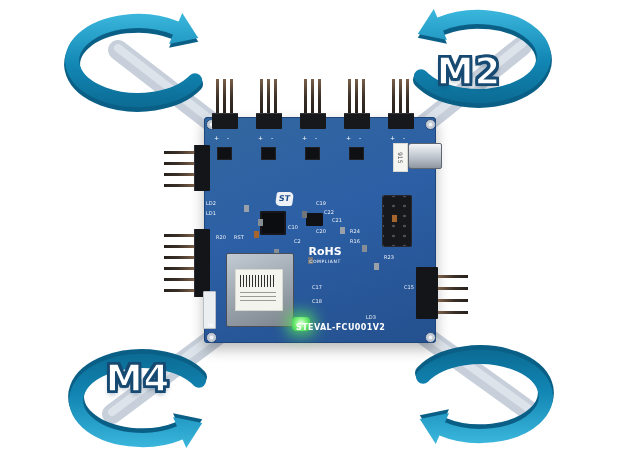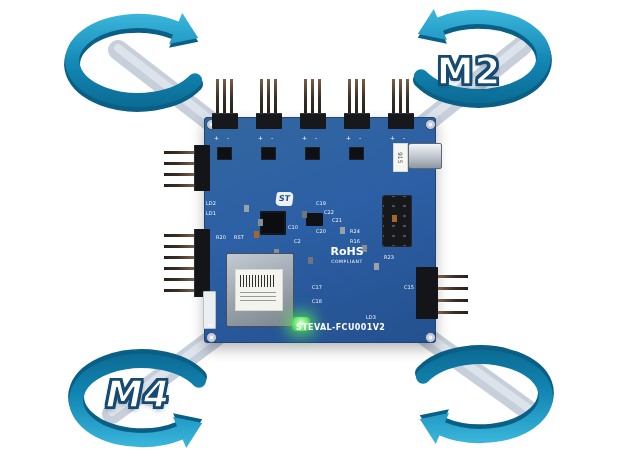--- a/index.html
+++ b/index.html
@@ -19,21 +19,21 @@
 
   
   .mlabel { position:absolute; z-index:5; transform:translate(-50%,-50%);
             color:#fff; font-weight:bold; font-size:37px; letter-spacing:1px;
             -webkit-text-stroke:1.5px #174a72;
             text-shadow:-2px -2px 0 #174a72, 2px -2px 0 #174a72, -2px 2px 0 #174a72,
                         2px 2px 0 #174a72, 0 -2px 0 #174a72, 0 2px 0 #174a72,
                         -2px 0 0 #174a72, 2px 0 0 #174a72, 0 3px 5px rgba(10,50,80,.45); }
   .label-m3 { left:129px; top:66px; }
   .label-m2 { left:469px; top:62px;margin-top:9px; }
-  .label-m4 { left:138px; top:394px;font-style:italic; }
+  .label-m4 { left:138px; top:378px; }
   .label-m1 { left:473px; top:382px; }
 
   
   .board { position:absolute; left:204px; top:117px; width:232px; height:226px; z-index:4;
            background:linear-gradient(160deg,#33679f 0%, #2c5fa5 45%, #24508e 100%);
            border-radius:4px; box-shadow:0 6px 14px rgba(0,0,0,.28), inset 0 0 0 1px #1d4579; }
 
   .hole { position:absolute; width:9px; height:9px; border-radius:50%;
           background:#eef1f5; box-shadow:inset 0 0 0 2.5px #c3cad3; border:1px solid #20457a; }
 
@@ -62,21 +62,21 @@
   .sticker915 { position:absolute; left:189px; top:26px; width:13px; height:27px;
                 background:#f5f5f1; border:1px solid #d8d8d2; display:flex;
                 align-items:center; justify-content:center; }
   .sticker915 span { writing-mode:vertical-rl; font-size:6px; color:#44484e; }
 
   .jtag { position:absolute; left:178px; top:78px; width:30px; height:52px; background:#17181c;
           border-radius:2px; box-shadow:inset 0 0 0 1px #26282e;
           background-image:radial-gradient(#4a4f57 1.5px, transparent 1.7px);
           background-size:11px 10px; background-position:6px 6px; }
 
-  .rohs { position:absolute; left:120px; top:128px; width:46px; height:36px; color:#fff;
+  .rohs { position:absolute; left:98px; top:128px; width:46px; height:36px; color:#fff;
           text-align:center; }
   .rohs .l1 { font-weight:bold; font-size:11px; line-height:14px; }
   .rohs .l2 { font-size:4.5px; letter-spacing:.6px; }
 
   .shield { position:absolute; left:22px; top:136px; width:66px; height:72px;
             background:linear-gradient(160deg,#c2cad3 0%, #9aa2ac 55%, #7d858f 100%);
             border:1px solid #4a4f57; border-radius:2px; }
   .shield .label { position:absolute; left:8px; top:15px; width:46px; height:40px;
                    background:#f4f4ef; border:1px solid #d9d9d2; }
   .shield .barcode { position:absolute; left:4px; top:5px; width:36px; height:12px;

